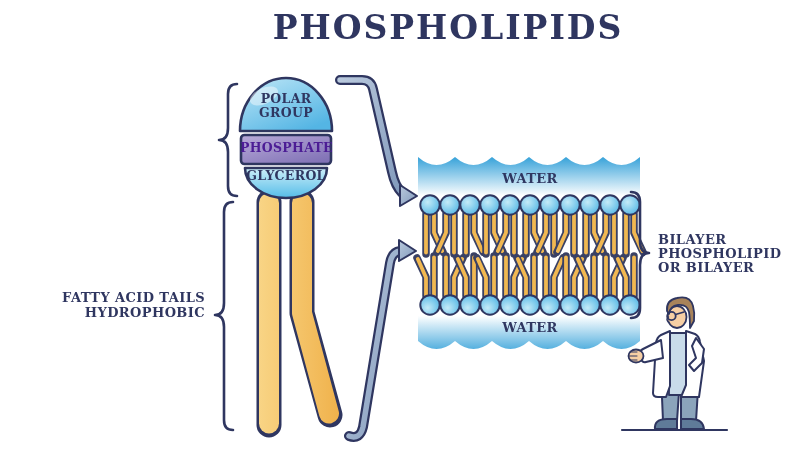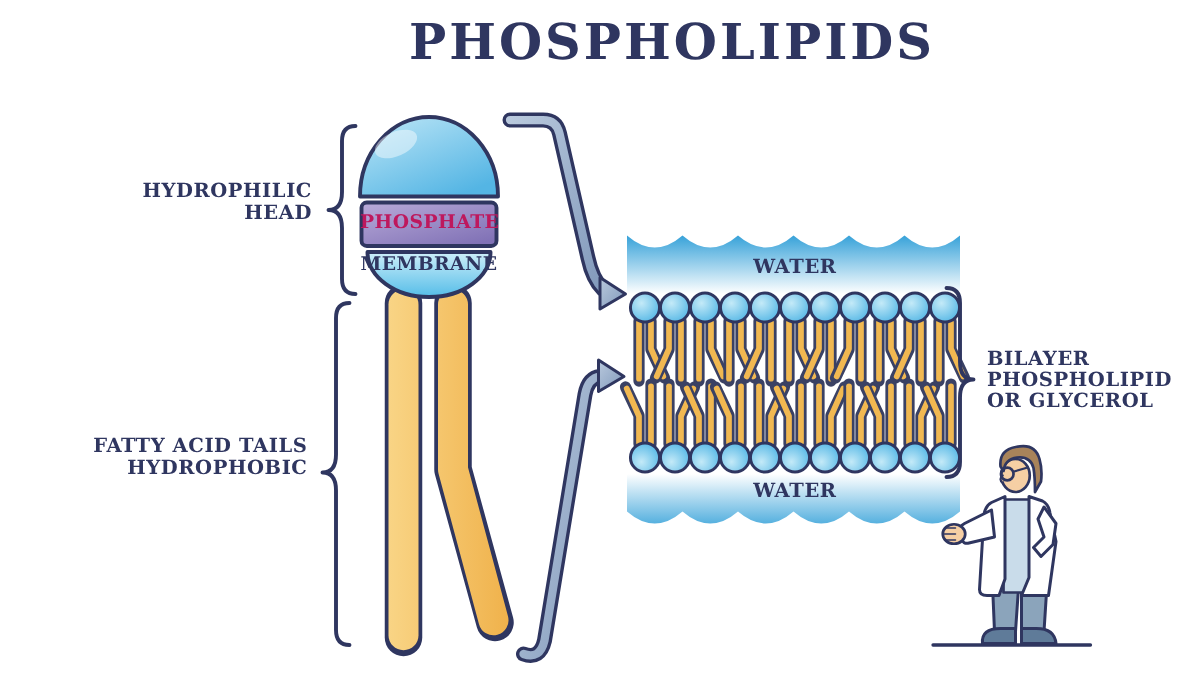--- a/index.html
+++ b/index.html
@@ -168,39 +168,39 @@
     <path d="M667,311 Q666,300 677,298 Q690,295 693,306 Q695,313 694,321 L690,328 Q690,318 689,312 Q687,304 678,305 Q670,306 669,314 Z" fill="#a8835a" stroke="#2f3660" stroke-width="1.8"></path>
     <g>
       <circle cx="671.5" cy="316" r="4.2" fill="none" stroke="#2f3660" stroke-width="1.8"></circle>
       <path d="M675.5,314.5 L684,312" stroke="#2f3660" stroke-width="1.5" fill="none"></path>
     </g>
   </g>
 </svg>
 
 <div class="title">PHOSPHOLIPIDS</div>
 
-<div class="seg-label" style="top:141px;color:#be185d;text-align:center;">
+<div class="seg-label" style="top:92px;">
+  <div>POLAR</div>
+  <div>GROUP</div>
+</div>
+<div class="seg-label" style="top:141px;color:#4c1d95;text-align:center;">
   <div>PHOSPHATE</div>
 </div>
 <div class="seg-label" style="top:169px;">
-  <div>MEMBRANE</div>
-</div>
-
-<div class="label right-align" style="left:58px;top:120px;width:150px;">
-  <div>HYDROPHILIC</div>
-  <div>HEAD</div>
-</div>
+  <div>GLYCEROL</div>
+</div>
+
 
 <div class="label right-align" style="left:35px;top:290px;width:170px;">
   <div>FATTY ACID TAILS</div>
   <div>HYDROPHOBIC</div>
 </div>
 
 <div class="label" style="left:658px;top:233px;width:130px;line-height:14px;">
   <div>BILAYER</div>
   <div>PHOSPHOLIPID</div>
-  <div>OR GLYCEROL</div>
+  <div>OR BILAYER</div>
 </div>
 
 <div class="label" style="left:420px;top:171px;width:220px;text-align:center;">WATER</div>
 <div class="label" style="left:420px;top:320px;width:220px;text-align:center;">WATER</div>
 
 </div>
 
 </body></html>

